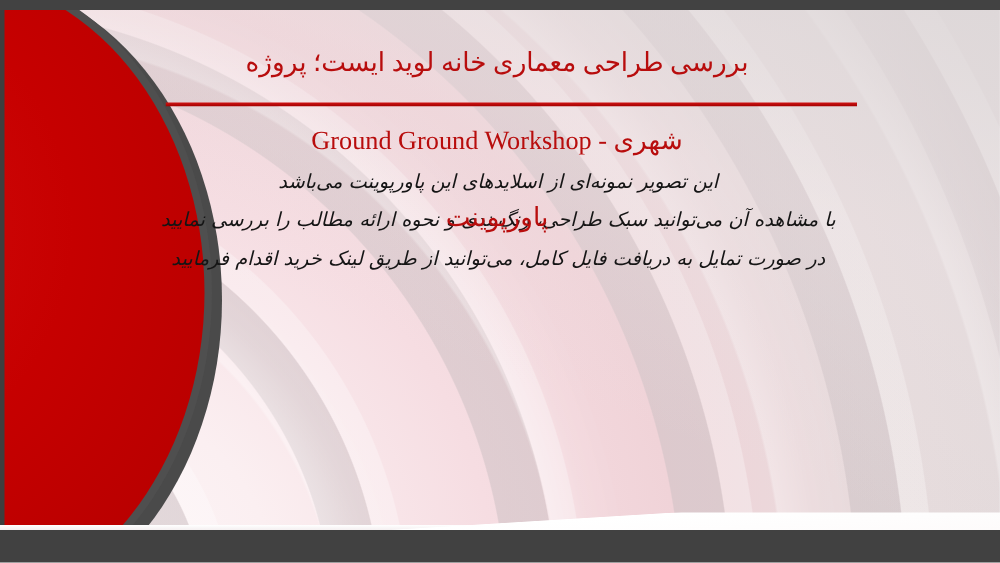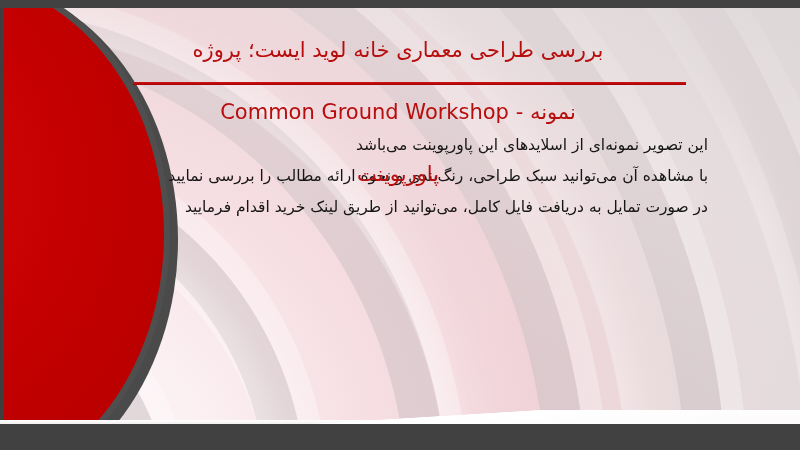--- a/index.html
+++ b/index.html
@@ -165,20 +165,21 @@
     text-align: center;
     color: #b80d0d;
     font-size: 21px;
     line-height: 31px;
     font-weight: 400;
     direction: rtl;
     white-space: pre-line;
   }
   .title-line {
     display: block;
+    font-family: Liberation Serif, serif;
   }
   .title-line-last {
     position: relative;
     z-index: 2;
   }
 
   .title-rule {
     position: absolute;
     left: 133px;
     top: 74px;
@@ -186,25 +187,26 @@
     height: 3px;
     background: linear-gradient(180deg, #d01515 0%, #a40000 100%);
     z-index: 1;
   }
 
   .body-block {
     position: absolute;
     top: 122px;
     left: 90px;
     right: 92px;
-    text-align: right;
+    text-align: center;
     color: #151515;
     font-size: 15.5px;
     line-height: 31px;
     direction: rtl;
+    font-style: italic;
   }
   .body-line {
     display: block;
     white-space: nowrap;
   }
 </style>
 </head>
 <body>
 
 <div class="slide">
@@ -223,21 +225,21 @@
     </div>
 
     <div class="left-strip"></div>
 
     <div class="content">
 
       <div class="title-rule"></div>
 
       <div class="title-block">
         <span class="title-line">بررسی طراحی معماری خانه لوید ایست؛ پروژه</span>
-        <span class="title-line"><span>نمونه - Common Ground Workshop</span></span>
+        <span class="title-line"><span>شهری - Ground Ground Workshop</span></span>
         <span class="title-line title-line-last">پاورپوینت</span>
       </div>
 
       <div class="body-block">
         <span class="body-line">این تصویر نمونه‌ای از اسلایدهای این پاورپوینت می‌باشد</span>
         <span class="body-line">با مشاهده آن می‌توانید سبک طراحی، رنگ‌بندی و نحوه ارائه مطالب را بررسی نمایید</span>
         <span class="body-line">در صورت تمایل به دریافت فایل کامل، می‌توانید از طریق لینک خرید اقدام فرمایید</span>
       </div>
 
     </div>

